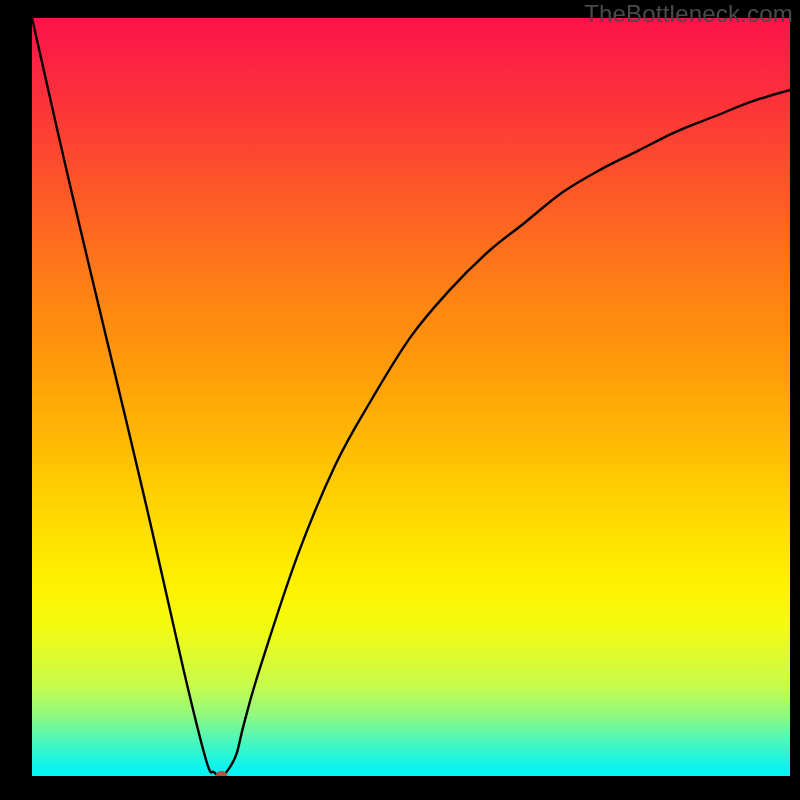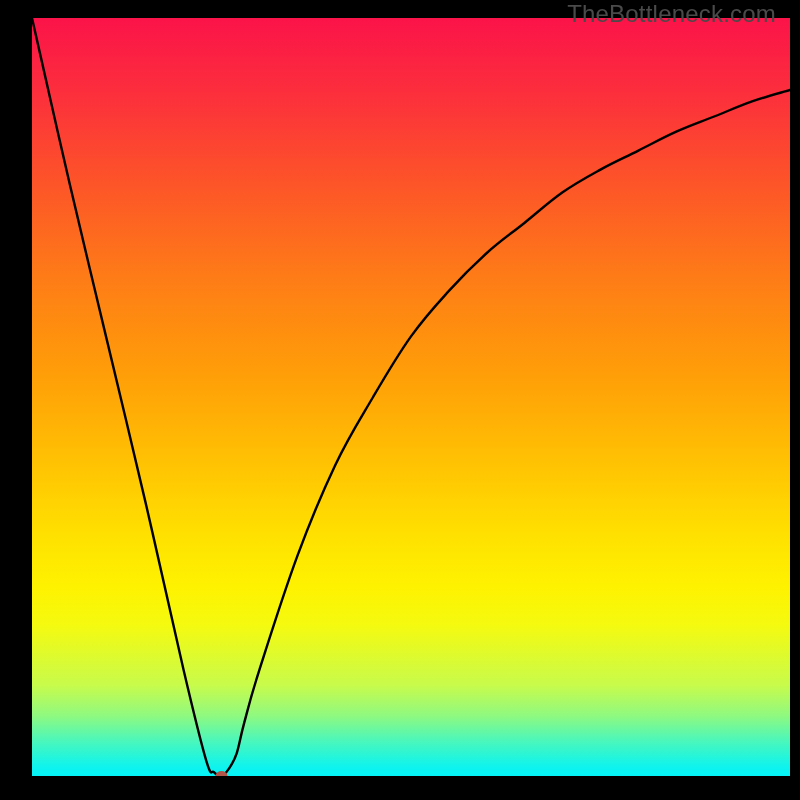--- a/index.html
+++ b/index.html
@@ -44,21 +44,21 @@
   svg.curve {
     position: absolute;
     left: 0;
     top: 0;
     width: 758px;
     height: 758px;
   }
   .watermark {
     position: absolute;
     top: 0px;
-    right: 24px;
+    right: 7px;
     font-size: 24px;
     color: #4a4a4a;
     font-weight: 400;
     letter-spacing: 0.2px;
     user-select: none;
   }
 </style>
 </head>
 <body>
 

